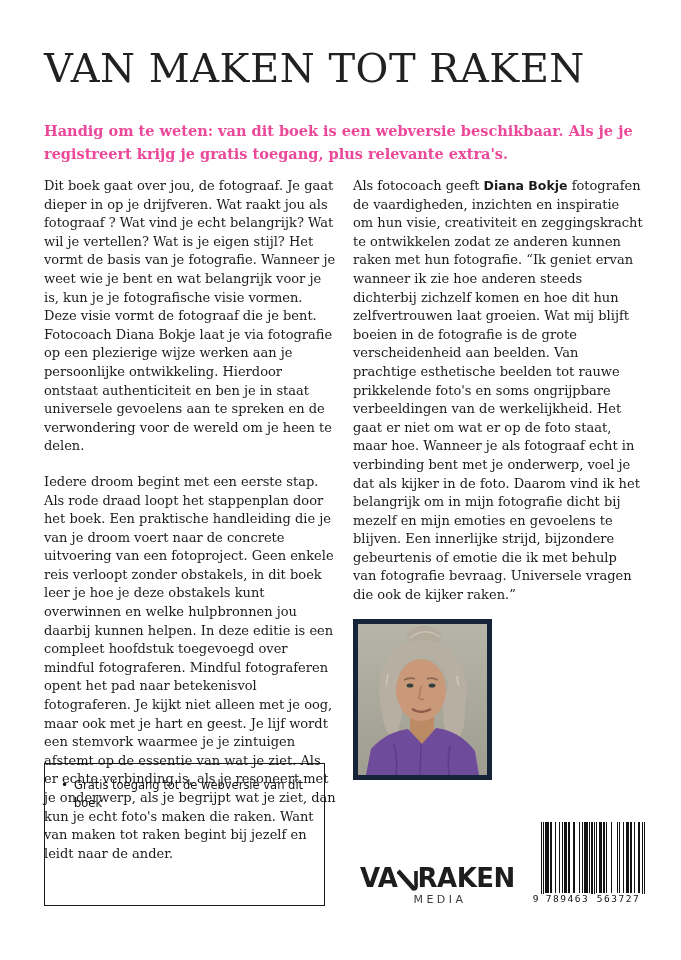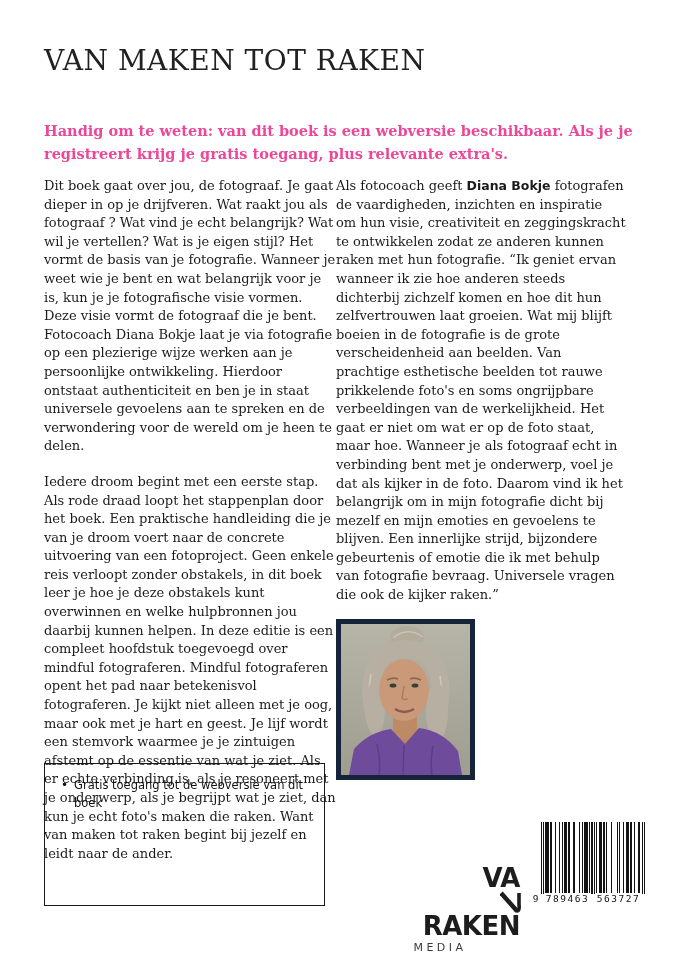--- a/index.html
+++ b/index.html
@@ -5,30 +5,30 @@
   * { margin:0; padding:0; box-sizing:border-box; }
   html,body { background:#e8e8e8; }
   .page {
     position:relative; width:681px; height:960px; margin:0 auto;
     background:#ffffff; overflow:hidden; color:#1c1c1c;
     font-family:"DejaVu Serif", serif;
   }
   .title {
     position:absolute; left:44px; top:46px; width:600px;
     font-family:"DejaVu Serif", serif; font-weight:400;
-    font-size:28px; line-height:1.1; letter-spacing:0.5px; color:#212121;
+    font-size:40px; line-height:1.1; letter-spacing:0.5px; color:#212121;
     white-space:nowrap;
   }
   .intro {
     position:absolute; left:44px; top:119px; width:615px;
     font-weight:700; font-size:14.5px; line-height:23px; color:#ec4899;
   }
   .col { position:absolute; top:177px; font-size:13px; line-height:18.6px; color:#1b1b1b; text-align:left; }
   .col-left  { left:44px;  width:294px; }
-  .col-right { left:336px; width:290px; }
+  .col-right { left:353px; width:290px; }
   .col p + p { margin-top:17px; }
   .author-name { font-family:"DejaVu Sans", sans-serif; font-weight:700; font-size:12.5px; }
   .photo-frame {
     margin-top:14px; width:139px; height:161px;
     border:5px solid #16243a; background:#a9a89b; overflow:hidden;
   }
   .reader-box {
     position:absolute; left:44px; top:763px; width:281px; min-height:143px;
     border:1.5px solid #1a1a1a; padding:12px 13px 10px 13px;
     font-family:"DejaVu Sans", sans-serif; font-size:11.5px; line-height:18px; color:#111;
@@ -36,23 +36,23 @@
   .reader-box ul { list-style:none; }
   .reader-box li { position:relative; padding-left:16px; }
   .reader-box li::before {
     content:"•"; position:absolute; left:3px; top:0; font-size:12px;
   }
   .logo {
     position:absolute; left:360px; top:865px; width:160px; text-align:center;
     color:#1d1d1d;
   }
   .logo-row {
-    display:flex; align-items:flex-end; justify-content:center;
+    display:flex; align-items:flex-end; 
     font-family:"DejaVu Sans", sans-serif; font-weight:700;
-    font-size:26px; letter-spacing:-0.5px; line-height:1;flex-direction:column;
+    font-size:26px; letter-spacing:-0.5px; line-height:1;
   }
   .logo-row .n-icon { display:inline-block; margin:0 -1px 0 0; }
   .logo-sub {
     font-family:"DejaVu Sans", sans-serif; font-weight:400;
     font-size:11px; letter-spacing:3.5px; color:#3c3c3c; margin-top:2px;
   }
   .barcode {
     position:absolute; left:533px; top:822px; width:112px; height:84px; background:#fff;
   }
   .barcode svg { position:absolute; left:8px; top:0; fill:#131313; }

